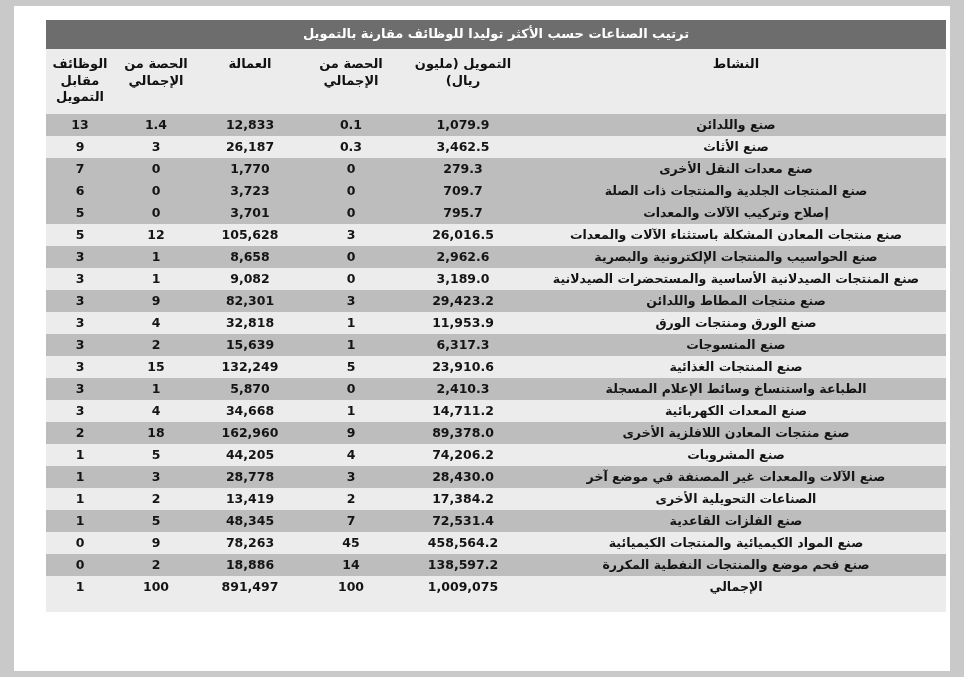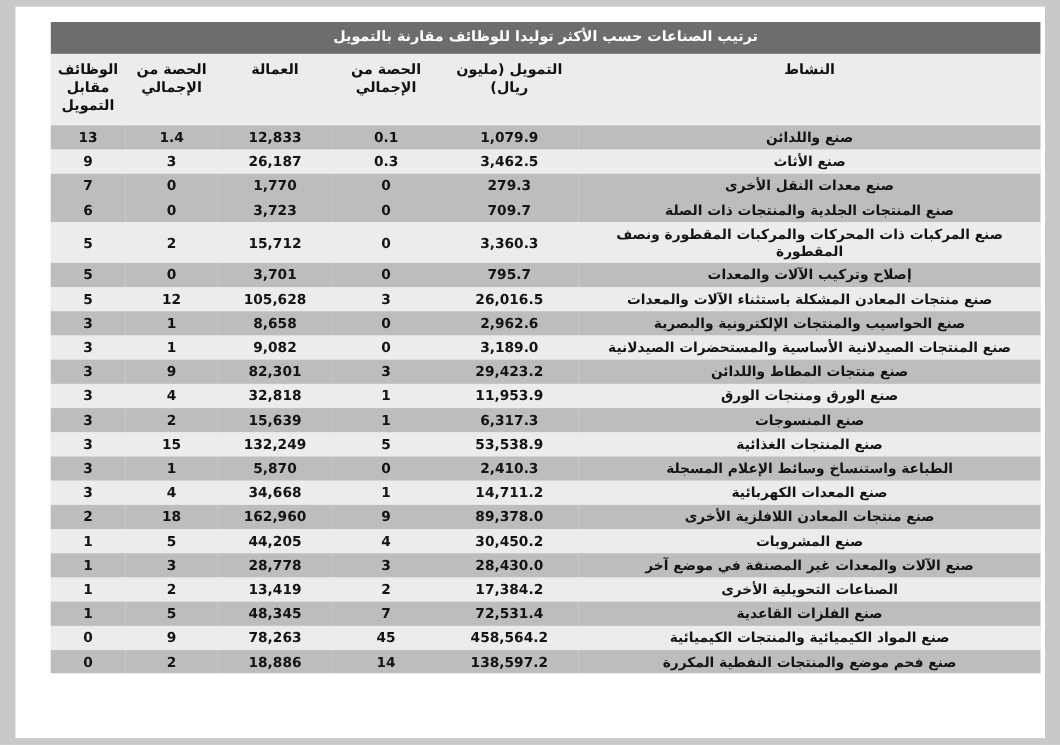--- a/index.html
+++ b/index.html
@@ -155,28 +155,20 @@
               <td class="cell">7</td>
             </tr>
             <tr class="row-dark">
               <td class="cell activity">صنع المنتجات الجلدية والمنتجات ذات الصلة</td>
               <td class="cell">709.7</td>
               <td class="cell">0</td>
               <td class="cell">3,723</td>
               <td class="cell">0</td>
               <td class="cell">6</td>
             </tr>
-            <tr class="row-light">
-              <td class="cell activity">صنع المركبات ذات المحركات والمركبات المقطورة ونصف المقطورة</td>
-              <td class="cell">3,360.3</td>
-              <td class="cell">0</td>
-              <td class="cell">15,712</td>
-              <td class="cell">2</td>
-              <td class="cell">5</td>
-            </tr>
             <tr class="row-dark">
               <td class="cell activity">إصلاح وتركيب الآلات والمعدات</td>
               <td class="cell">795.7</td>
               <td class="cell">0</td>
               <td class="cell">3,701</td>
               <td class="cell">0</td>
               <td class="cell">5</td>
             </tr>
             <tr class="row-light">
               <td class="cell activity">صنع منتجات المعادن المشكلة باستثناء الآلات والمعدات</td>
@@ -221,21 +213,21 @@
             <tr class="row-dark">
               <td class="cell activity">صنع المنسوجات</td>
               <td class="cell">6,317.3</td>
               <td class="cell">1</td>
               <td class="cell">15,639</td>
               <td class="cell">2</td>
               <td class="cell">3</td>
             </tr>
             <tr class="row-light">
               <td class="cell activity">صنع المنتجات الغذائية</td>
-              <td class="cell">53,538.9</td>
+              <td class="cell">23,910.6</td>
               <td class="cell">5</td>
               <td class="cell">132,249</td>
               <td class="cell">15</td>
               <td class="cell">3</td>
             </tr>
             <tr class="row-dark">
               <td class="cell activity">الطباعة واستنساخ وسائط الإعلام المسجلة</td>
               <td class="cell">2,410.3</td>
               <td class="cell">0</td>
               <td class="cell">5,870</td>
@@ -253,21 +245,21 @@
             <tr class="row-dark">
               <td class="cell activity">صنع منتجات المعادن اللافلزية الأخرى</td>
               <td class="cell">89,378.0</td>
               <td class="cell">9</td>
               <td class="cell">162,960</td>
               <td class="cell">18</td>
               <td class="cell">2</td>
             </tr>
             <tr class="row-light">
               <td class="cell activity">صنع المشروبات</td>
-              <td class="cell">30,450.2</td>
+              <td class="cell">74,206.2</td>
               <td class="cell">4</td>
               <td class="cell">44,205</td>
               <td class="cell">5</td>
               <td class="cell">1</td>
             </tr>
             <tr class="row-dark">
               <td class="cell activity">صنع الآلات والمعدات غير المصنفة في موضع آخر</td>
               <td class="cell">28,430.0</td>
               <td class="cell">3</td>
               <td class="cell">28,778</td>

